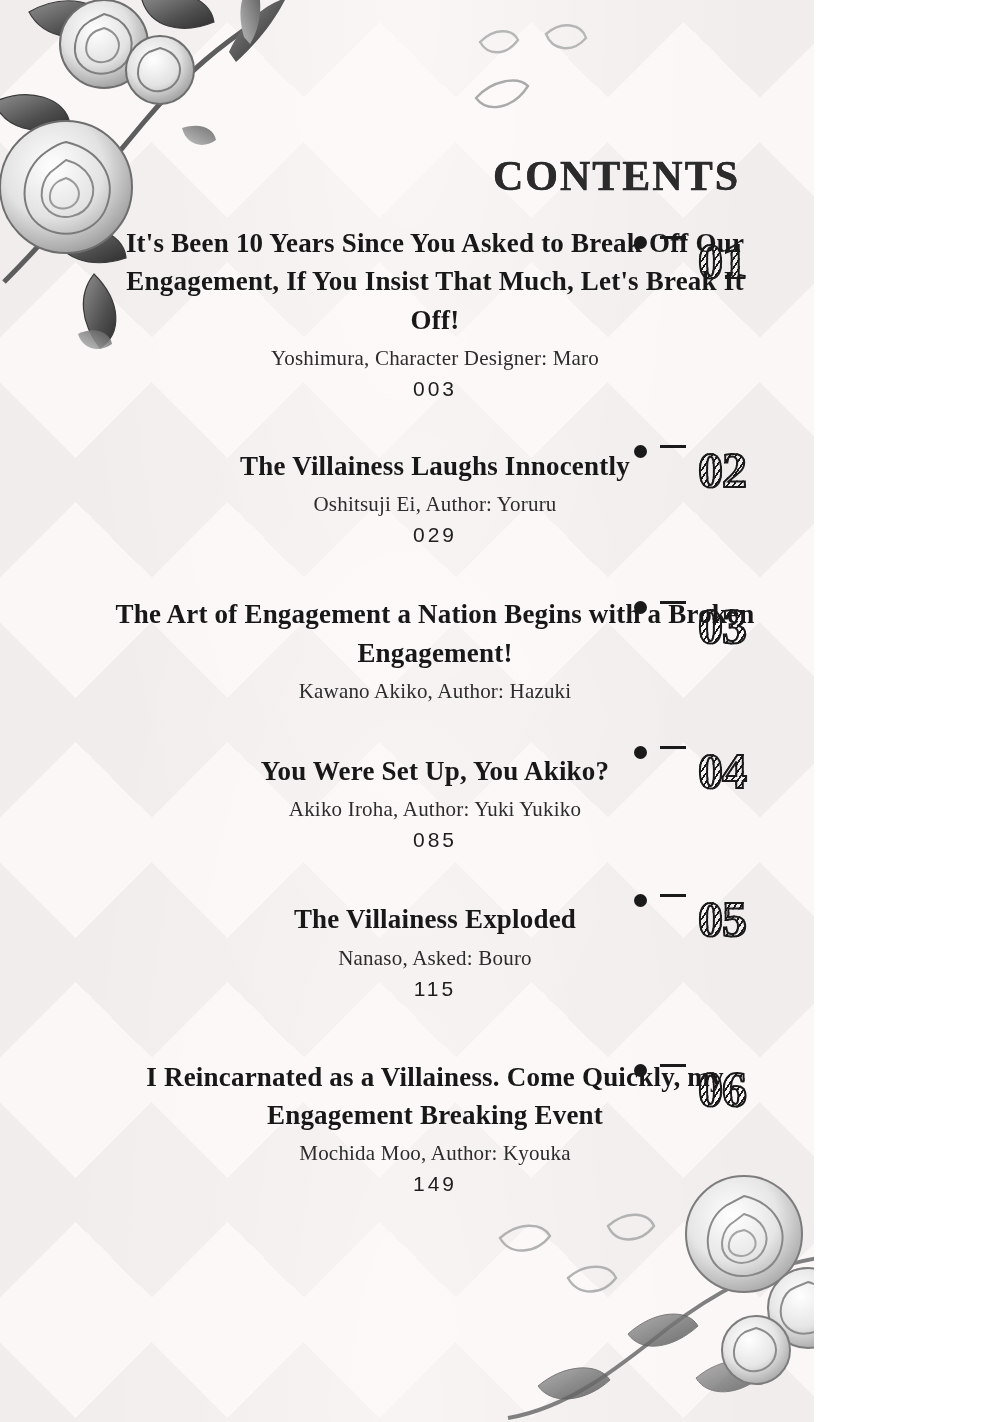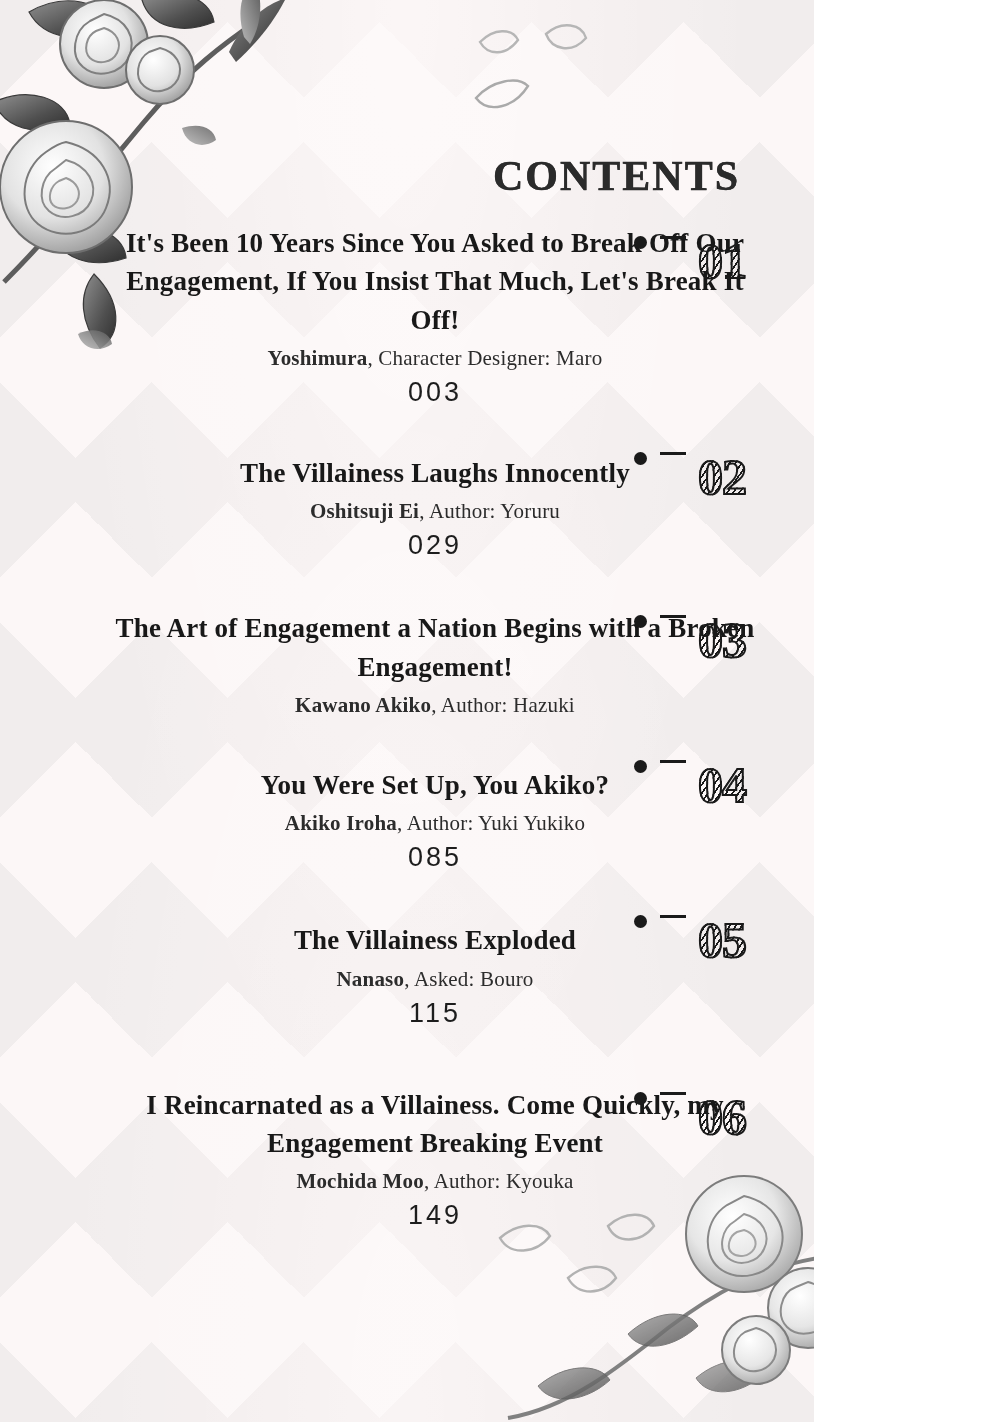--- a/index.html
+++ b/index.html
@@ -90,24 +90,24 @@
     margin: 0 auto;
     max-width: 640px;
   }
   .entry-credit {
     font-family: "Liberation Serif", serif;
     font-size: 21px;
     color: #2c2c2c;
     margin-top: 7px;
     letter-spacing: .2px;
   }
-  .entry-credit .creator { font-weight: 700; }
+  .entry-credit .creator { font-weight: 400; }
   .entry-page {
     font-family: "Liberation Sans", sans-serif;
-    font-size: 27px;
+    font-size: 21px;
     letter-spacing: 3px;
     color: #1d1d1d;
     margin-top: 6px;
   }
 
   
   .marker {
     position: absolute;
     right: 8px;
     display: flex;

